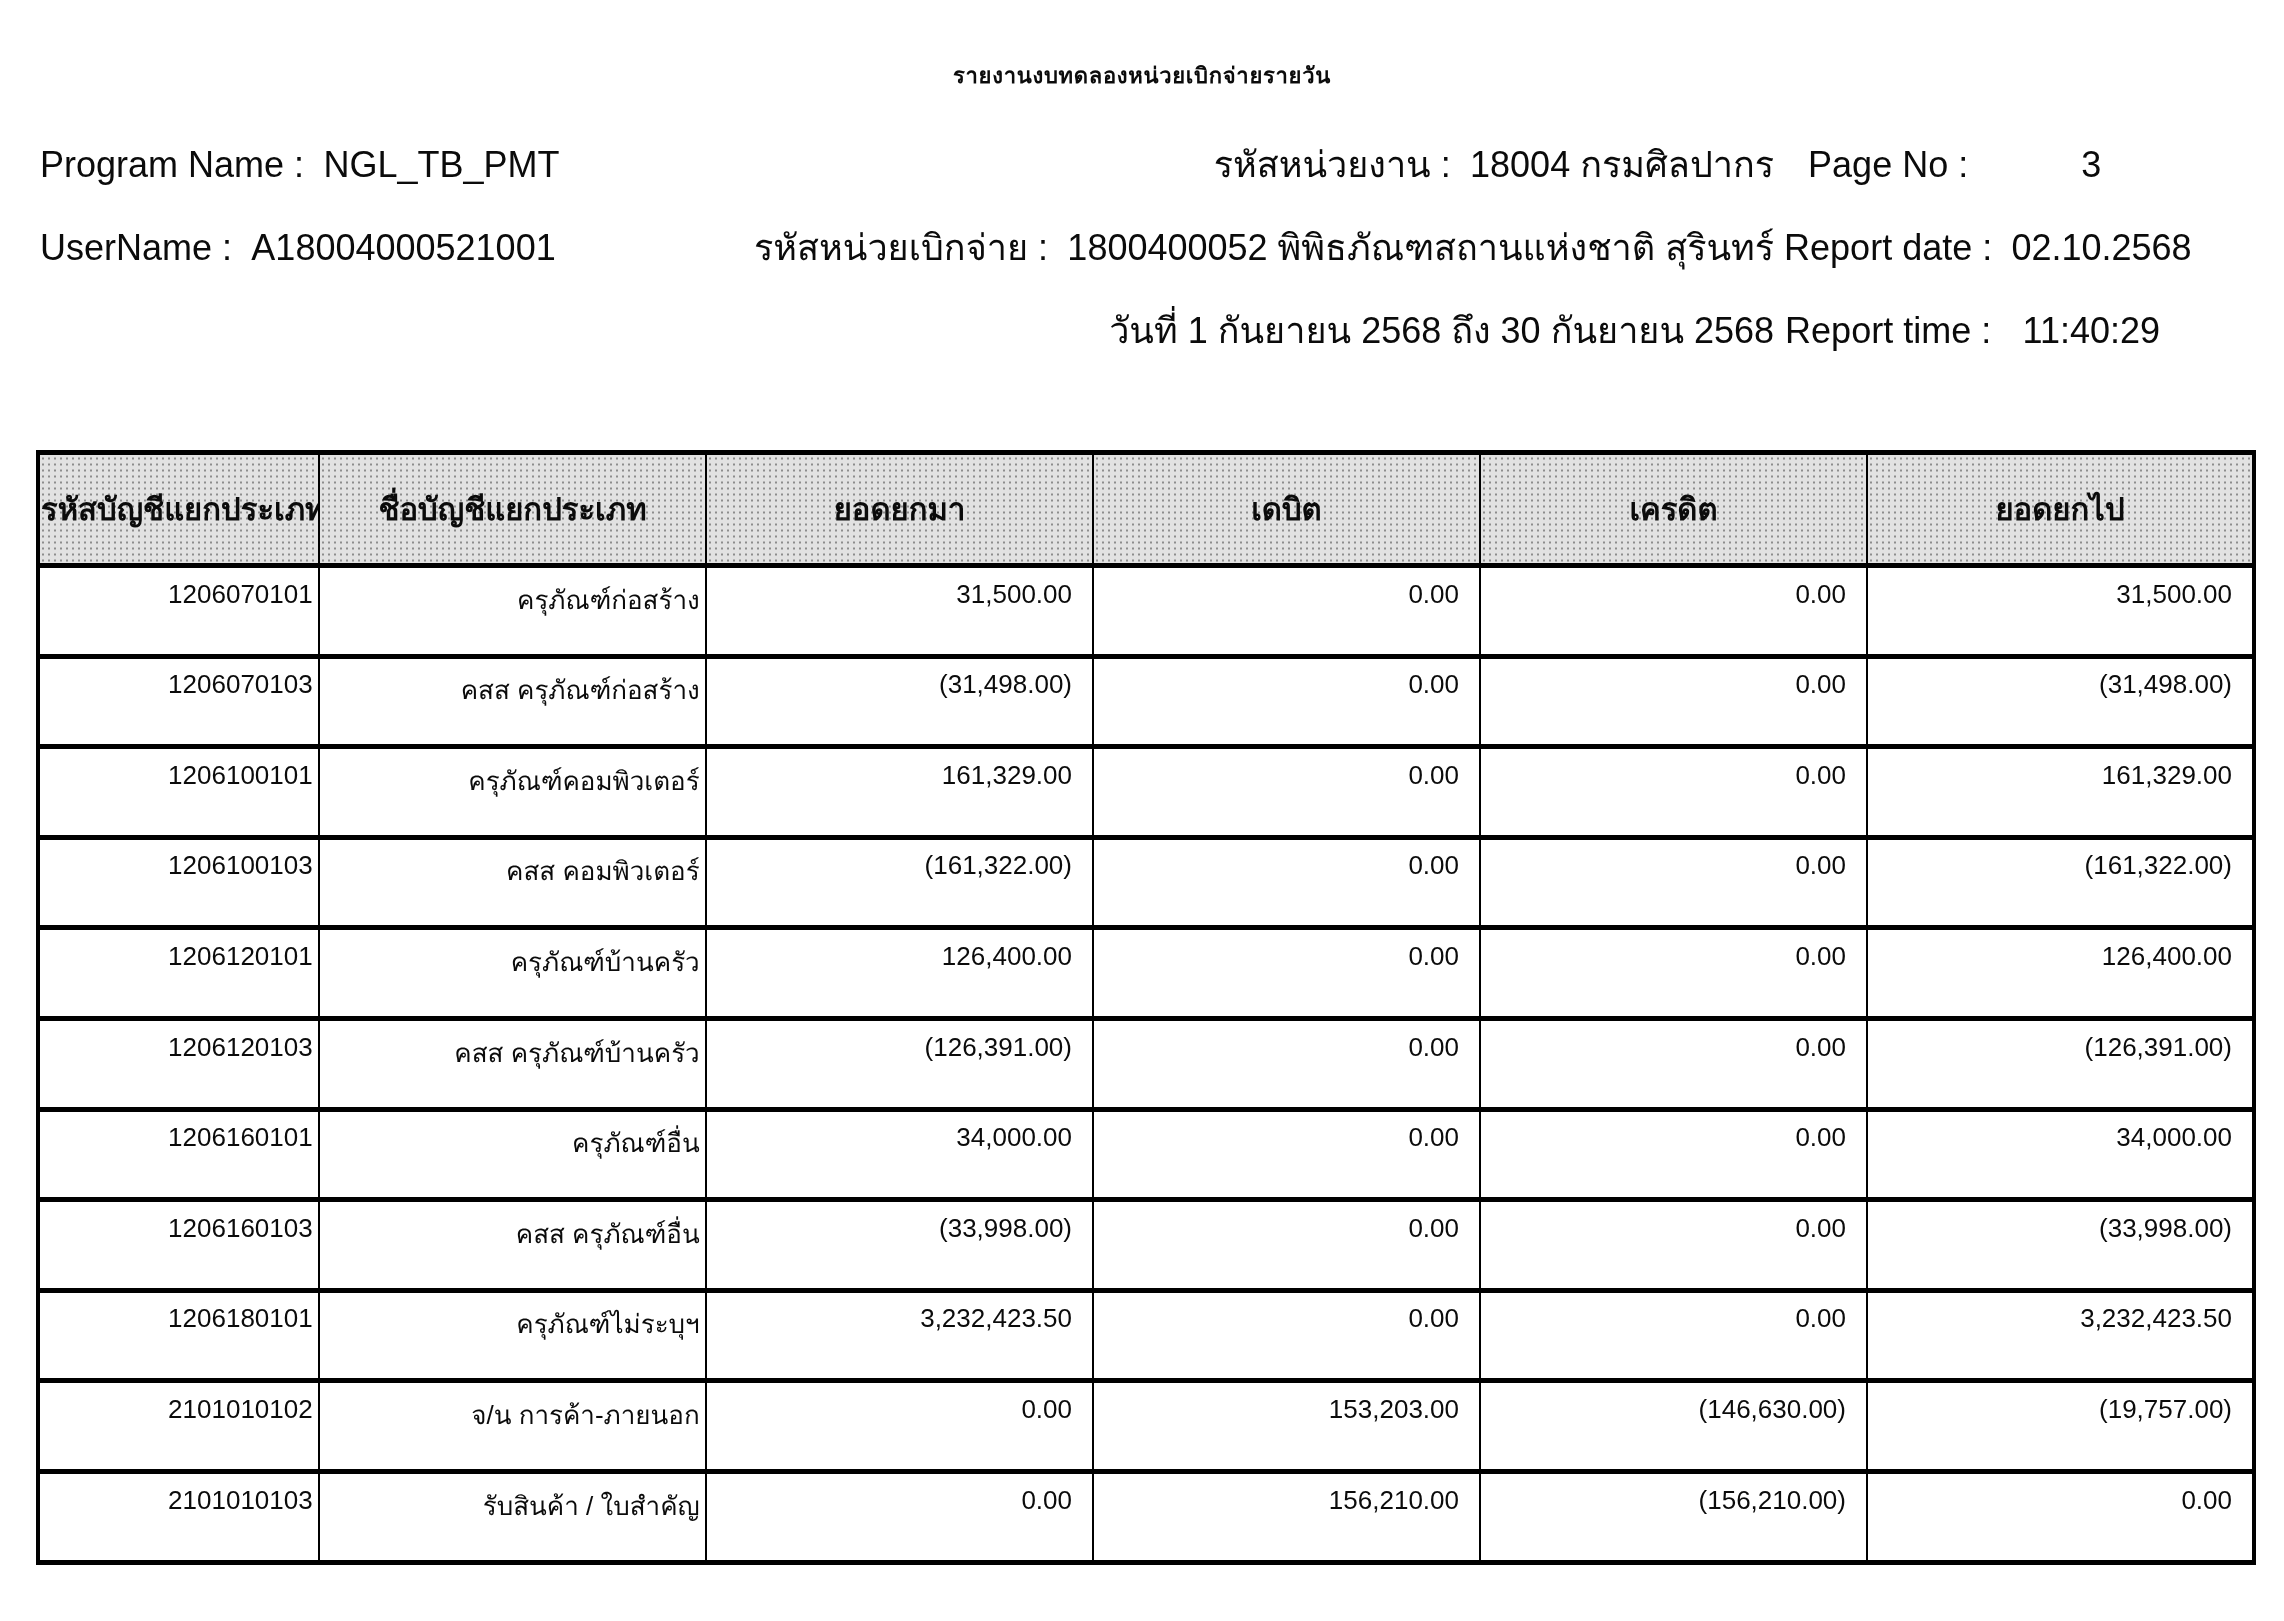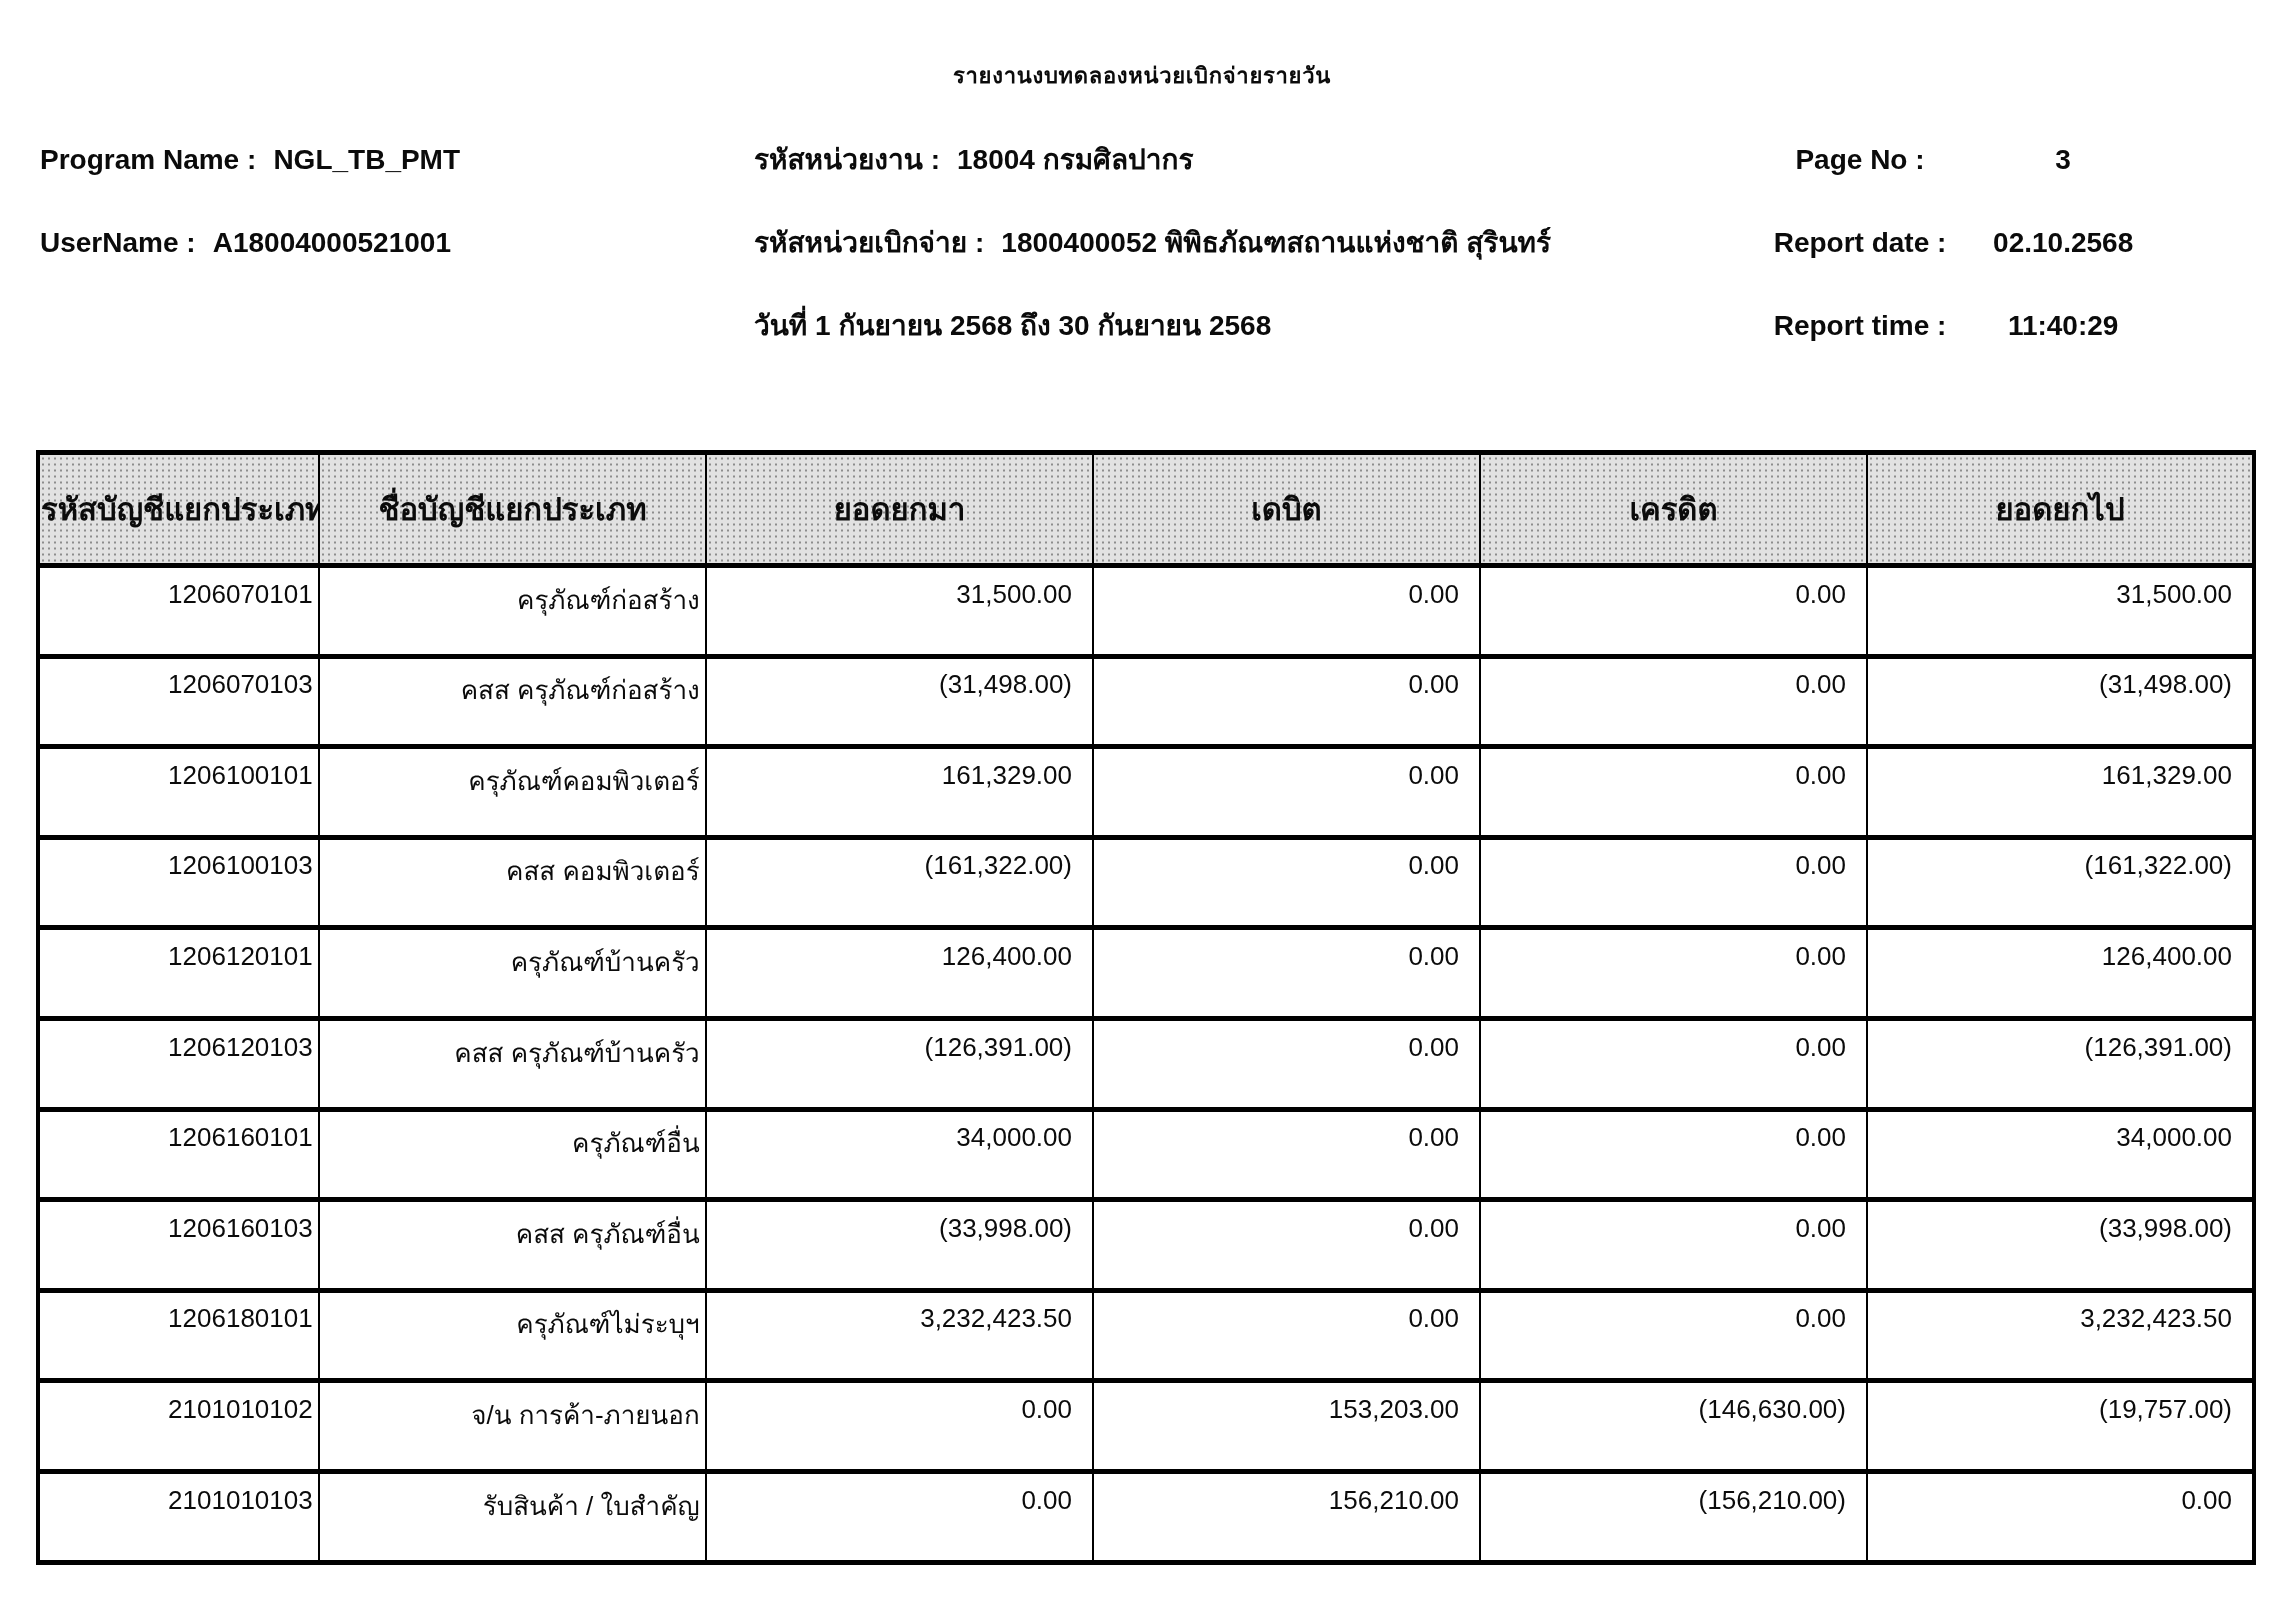--- a/index.html
+++ b/index.html
@@ -37,27 +37,26 @@
     position: absolute;
     left: 40px;
     top: 144px;
     width: 2103px;
     display: grid;
     grid-template-columns: 714px 1fr 397px;
     grid-auto-rows: 83px;
     align-items: start;
   }
   .meta-cell {
-    font-size: 28px;
+    font-size: 36px;
     white-space: nowrap;
     line-height: 1.15;
-    font-weight: bold;
   }
   .meta-left   { text-align: left; }
-  .meta-center { text-align: left; }
+  .meta-center { text-align: right; }
   .meta-right  {
     display: grid;
     grid-template-columns: 228px 1fr;
     text-align: center;
   }
   .meta-label { display: inline-block; }
   .meta-value { display: inline-block; margin-left: 9.3px; }
 
   
   table.tb {

